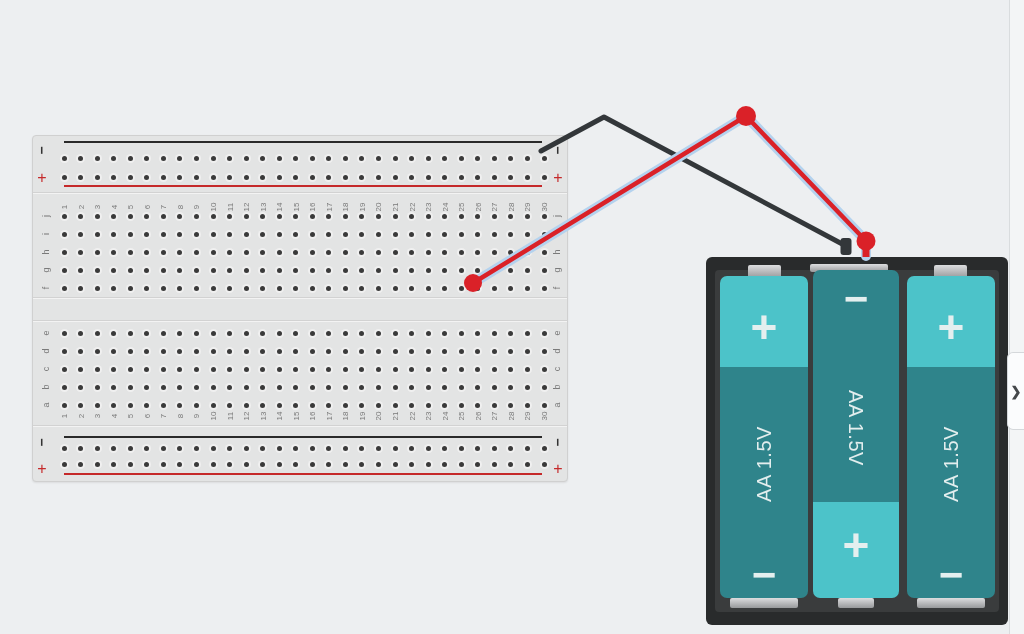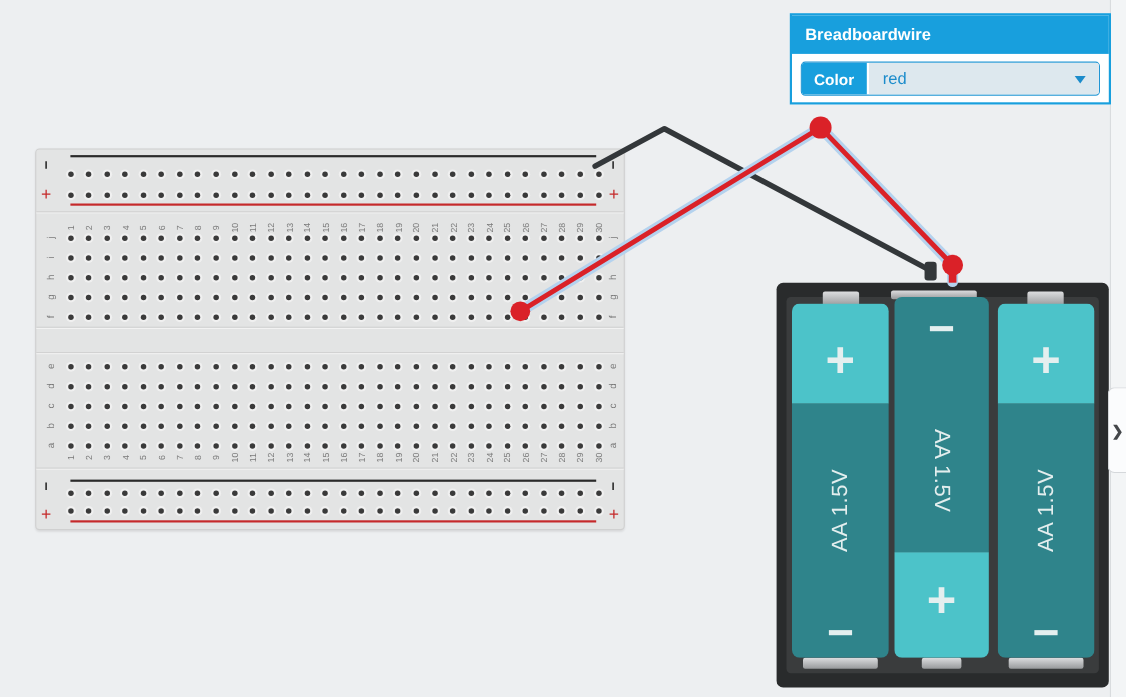--- a/index.html
+++ b/index.html
@@ -645,28 +645,14 @@
       <polyline points="473,283 746,116 866,241" fill="none" stroke-width="10" stroke-linecap="round" stroke-linejoin="round" stroke="#b4d2ee"></polyline>
       <line x1="866" y1="241" x2="866" y2="256" stroke-width="10" stroke-linecap="round" stroke="#b4d2ee"></line>
       <polyline points="473,283 746,116 866,241" fill="none" stroke-width="4.5" stroke-linecap="round" stroke-linejoin="round" stroke="#da2128"></polyline>
       <line x1="866" y1="241" x2="866" y2="257" stroke-width="7" stroke="#da2128"></line>
       <circle cx="473" cy="283" r="9" fill="#da2128"></circle>
       <circle cx="746" cy="116" r="10" fill="#da2128"></circle>
       <circle cx="866" cy="241" r="9.5" fill="#da2128"></circle>
     </g>
   </svg>
 
-  <div class="inspector">
-    <div class="insp-header">
-      <span>Breadboardwire</span>
-    </div>
-    <div class="insp-body">
-      <div class="color-group">
-        <div class="color-chip">Color</div>
-        <div class="color-select">
-          <span>red</span>
-          <span class="dd-arrow"></span>
-        </div>
-      </div>
-    </div>
-  </div>
 
 </div>
 
 </body></html>

